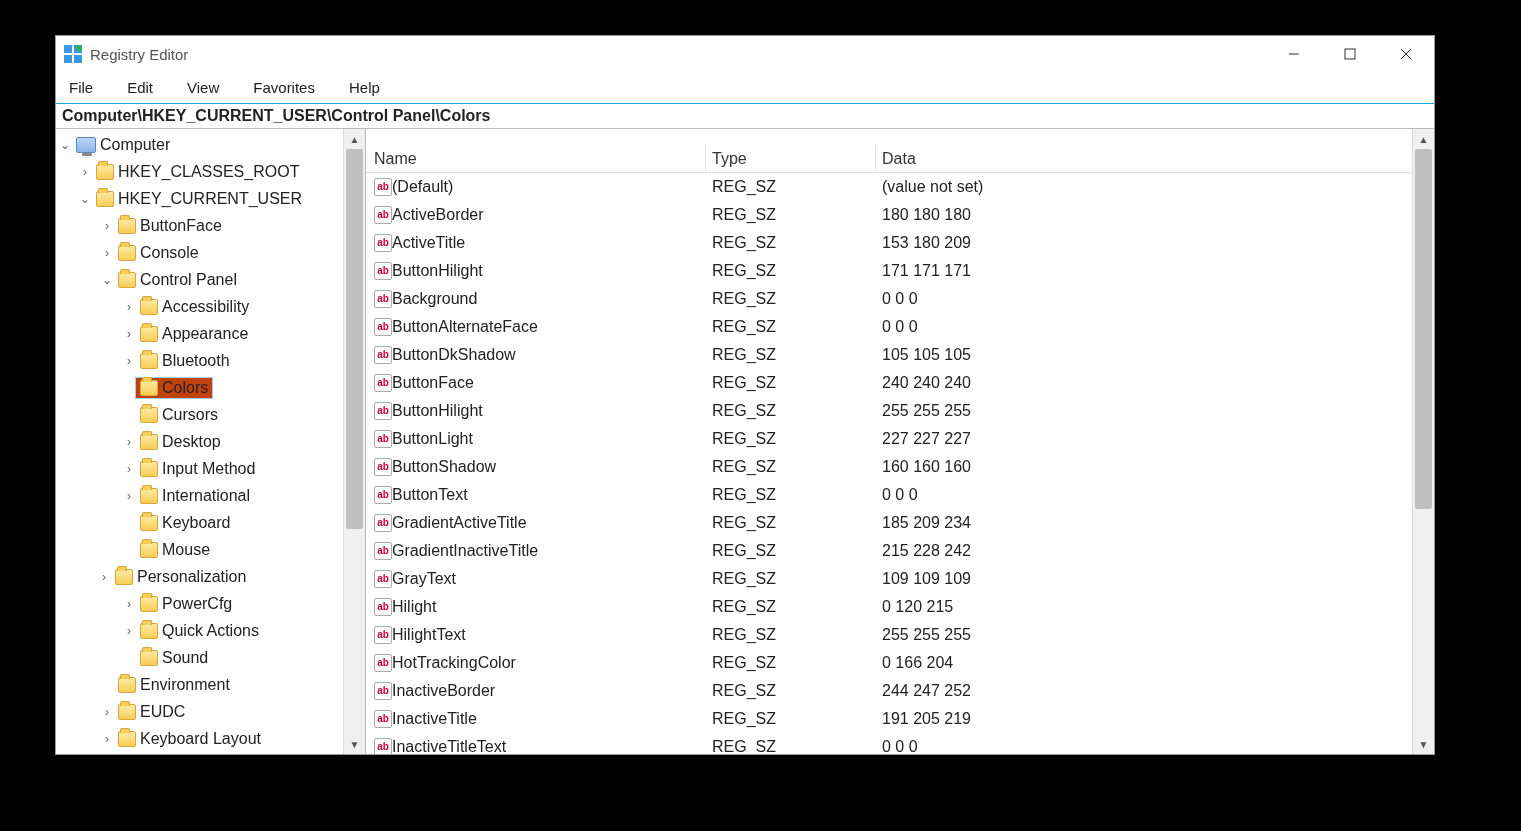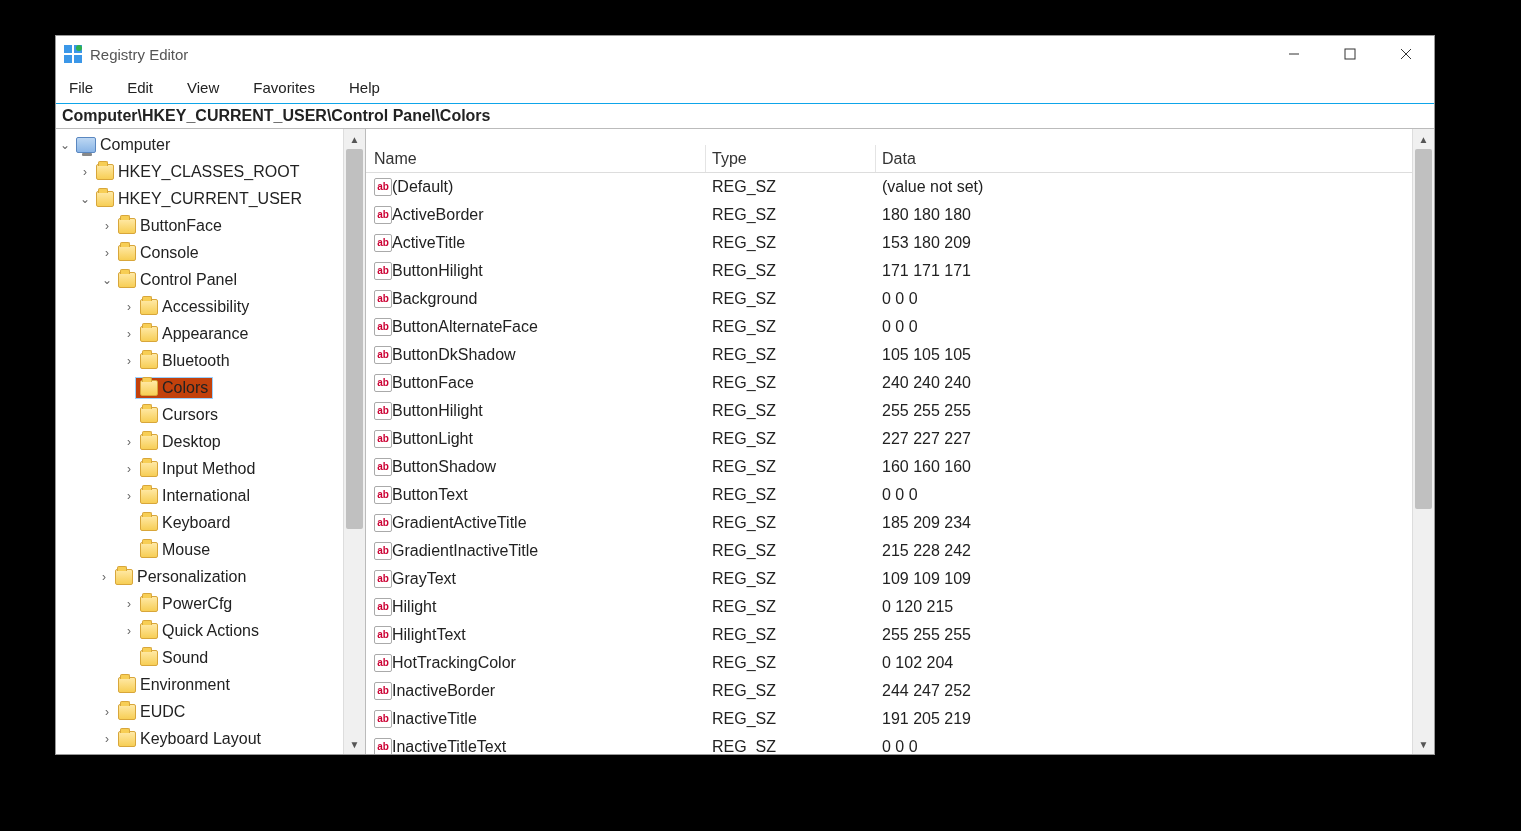--- a/index.html
+++ b/index.html
@@ -624,21 +624,21 @@
             </div>
             <div class="list-row">
               <div class="col-name">
                 <span class="reg-sz-icon">ab</span>
                 <span>HotTrackingColor</span>
               </div>
               <div class="col-type">
                 <span>REG_SZ</span>
               </div>
               <div class="col-data">
-                <span>0 102 204</span>
+                <span>0 166 204</span>
               </div>
             </div>
             <div class="list-row">
               <div class="col-name">
                 <span class="reg-sz-icon">ab</span>
                 <span>InactiveBorder</span>
               </div>
               <div class="col-type">
                 <span>REG_SZ</span>
               </div>

